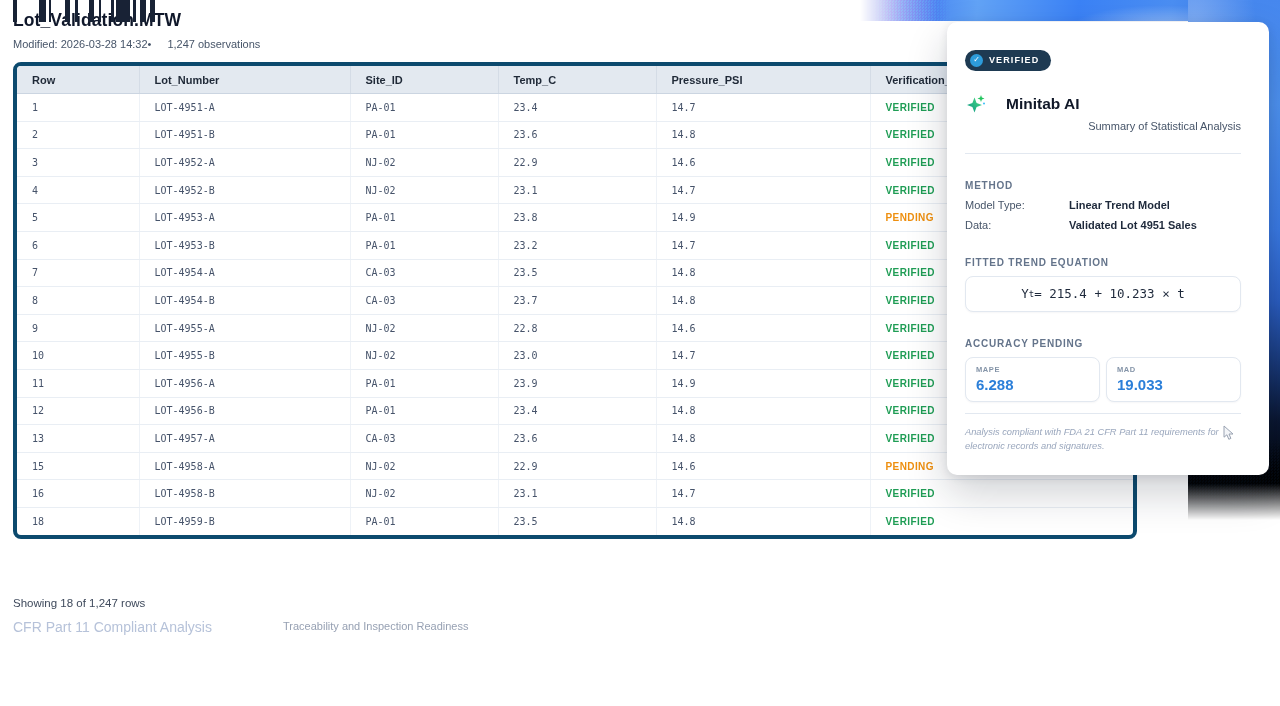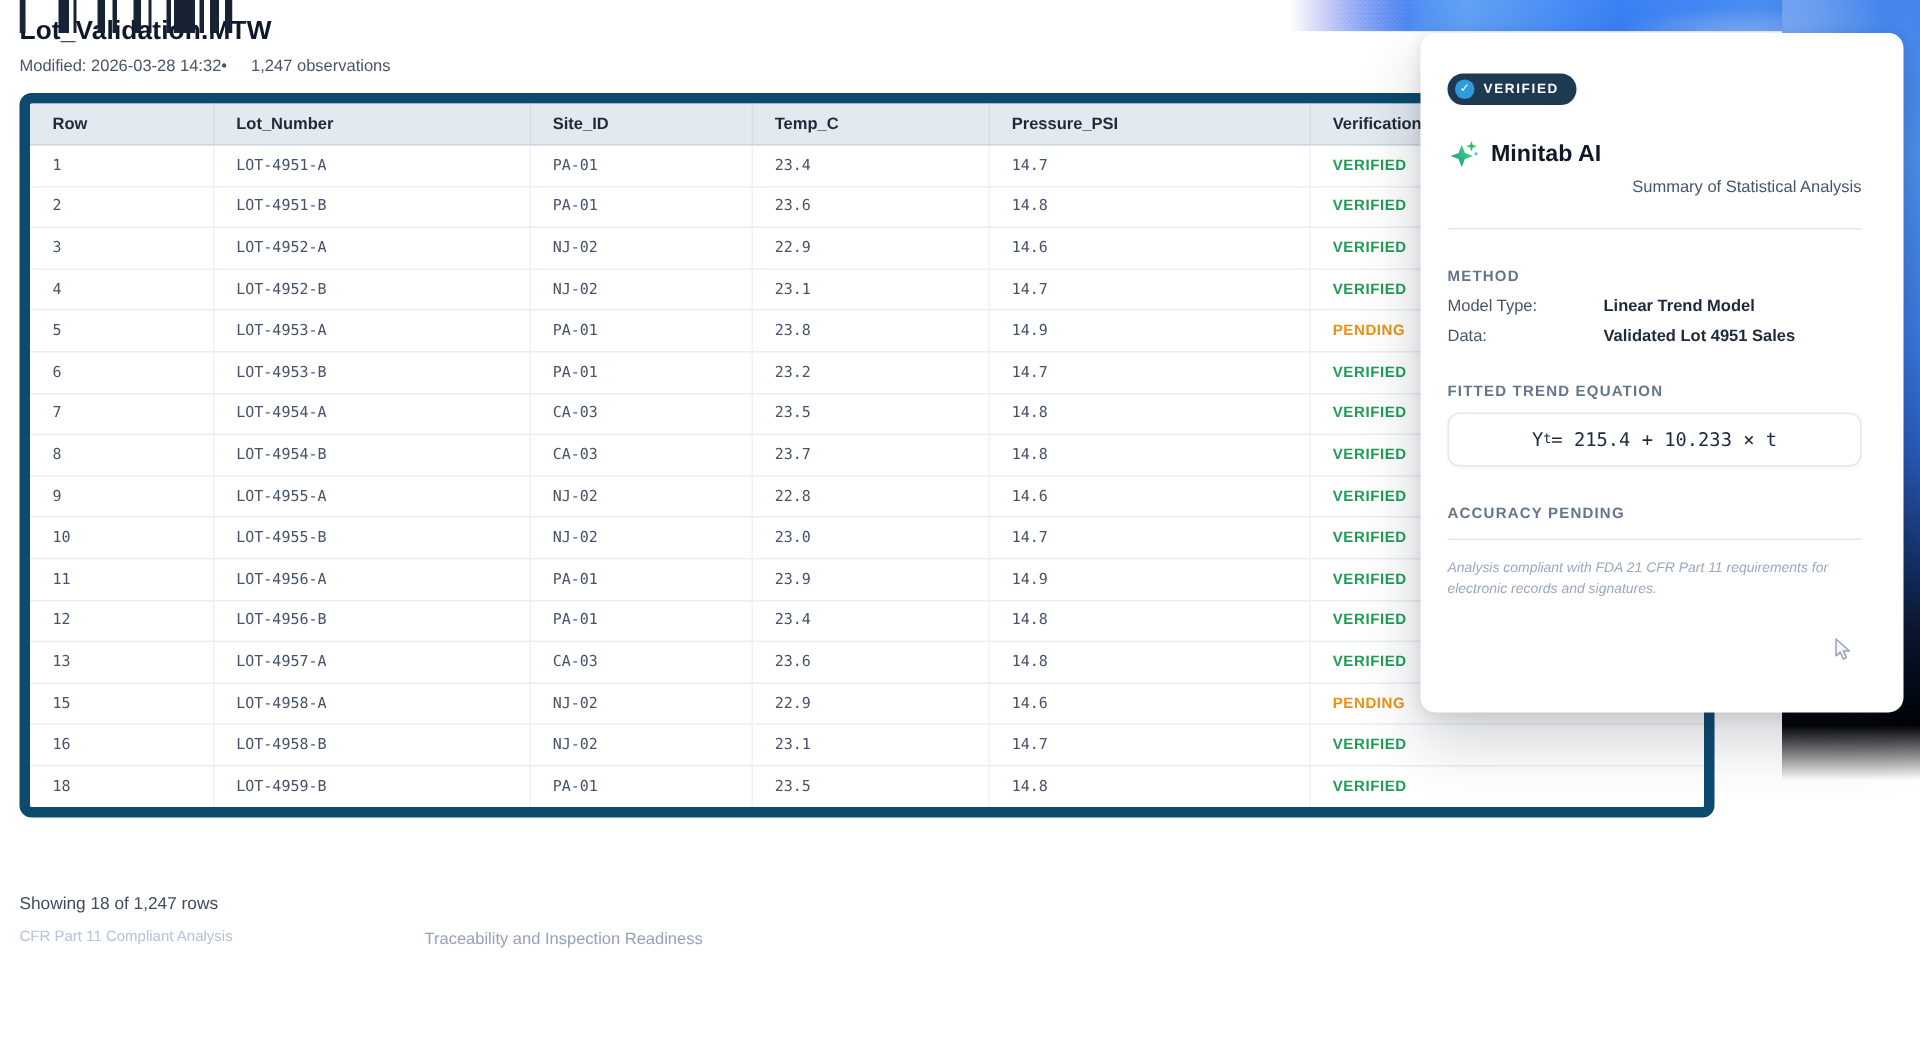--- a/index.html
+++ b/index.html
@@ -45,58 +45,58 @@
     position:absolute;left:13px;top:10px;z-index:0;
     font-size:17.5px;font-weight:600;color:#0f172a;letter-spacing:.1px;
   }
   .meta-line{
     position:absolute;left:13px;top:38px;display:flex;gap:16px;
     font-size:11px;color:#475569;
   }
   
   .tbl-wrap{
     position:absolute;left:13px;top:62px;width:1116px;z-index:3;
-    border:7px solid #0c4a6e;border-radius:8px;overflow:hidden;background:#fff;
+    border:4px solid #0c4a6e;border-radius:8px;overflow:hidden;background:#fff;
   }
   table.grid{border-collapse:collapse;width:100%;table-layout:fixed;}
   table.grid th{
     background:#e3e9f0;height:27px;text-align:left;padding:0 0 0 15px;
     font-size:11px;font-weight:700;color:#1f2937;
     border-bottom:1px solid #cbd5e1;border-right:1px solid #d4dce6;
   }
   table.grid th:last-child{border-right:none;}
   table.grid td{
     height:26.6px;padding:0 0 0 15px;border-bottom:1px solid #e9eef4;
     border-right:1px solid #eef2f7;white-space:nowrap;overflow:hidden;
   }
   table.grid td:last-child{border-right:none;}
   table.grid tr:last-child td{border-bottom:none;}
   td.mono{font-family:"DejaVu Sans Mono",monospace;font-size:10px;color:#46536a;}
   td.status{font-size:10px;font-weight:700;letter-spacing:.4px;}
   
   .showing{position:absolute;left:13px;top:597px;font-size:11.5px;color:#3f4a5c;}
-  .cfr-note{position:absolute;left:13px;top:619px;font-size:10px;color:#b6c2d9;}
+  .cfr-note{position:absolute;left:13px;top:619px;font-size:14px;color:#b6c2d9;}
   .trace-note{position:absolute;left:283px;top:620px;font-size:11px;color:#97a1b3;}
   
   .ai-card{
     position:absolute;left:947px;top:22px;width:322px;height:453px;z-index:5;
     background:#fff;border-radius:10px;box-sizing:border-box;
     padding:26px 28px 0 18px;
     box-shadow:0 18px 42px rgba(15,23,42,.20), 0 2px 10px rgba(15,23,42,.10);
   }
   .badge{
     display:inline-flex;align-items:center;gap:6px;
     background:#1e3a52;border-radius:999px;padding:4px 12px 4px 5px;
   }
   .badge .chk{
     width:13px;height:13px;border-radius:50%;background:#2d9cdb;color:#fff;
     display:flex;align-items:center;justify-content:center;font-size:8px;line-height:1;
   }
   .badge .txt{font-size:9px;font-weight:700;color:#fff;letter-spacing:1.1px;}
-  .title-row{display:flex;align-items:center;gap:8px;margin-top:23px;}
+  .title-row{display:flex;align-items:center;gap:20px;margin-top:23px;}
   .title-row .name{font-size:15.5px;font-weight:700;color:#101828;}
   .card-sub{margin-top:5px;font-size:11px;color:#475569;text-align:right;}
   .divider{border:none;border-top:1px solid #e2e8f0;margin:21px 0 0 0;}
   .sect{margin-top:26px;font-size:10px;font-weight:700;letter-spacing:.8px;color:#64748b;}
   .kv{display:flex;margin-top:8px;font-size:11px;gap:24px;}
   .kv .k{width:80px;color:#475569;}
   .kv .v{font-weight:700;color:#1e293b;}
   .eq-box{
     margin-top:8px;height:34px;border:1px solid #e2e8f0;border-radius:8px;
     display:flex;align-items:center;justify-content:center;
@@ -336,20 +336,30 @@
   </div>
 
   <div class="sect">FITTED TREND EQUATION</div>
   <div class="eq-box">
     <span>Y</span>
       <sub>t</sub>
       <span> = 215.4 + 10.233 × t</span>
   </div>
 
   <div class="sect">ACCURACY PENDING</div>
+  <div class="metrics">
+      <div class="metric">
+        <div class="m-label">MAPE</div>
+        <div class="m-value">6.288</div>
+      </div>
+      <div class="metric">
+        <div class="m-label">MAD</div>
+        <div class="m-value">19.033</div>
+      </div>
+    </div>
 
   <hr class="divider" style="margin-top:11px">
   <div class="compliance">Analysis compliant with FDA 21 CFR Part 11 requirements for electronic records and signatures.</div>
 </div>
 
 <svg class="cursor" width="14" height="16" viewBox="0 0 14 16">
   <path d="M2 1 L2 12.2 L4.9 9.8 L6.8 14.3 L8.9 13.4 L7 9 L11 9 Z" fill="#f3f5f8" stroke="#9aa3b2" stroke-width="1" stroke-linejoin="round"></path>
 </svg>
 
 </body></html>

